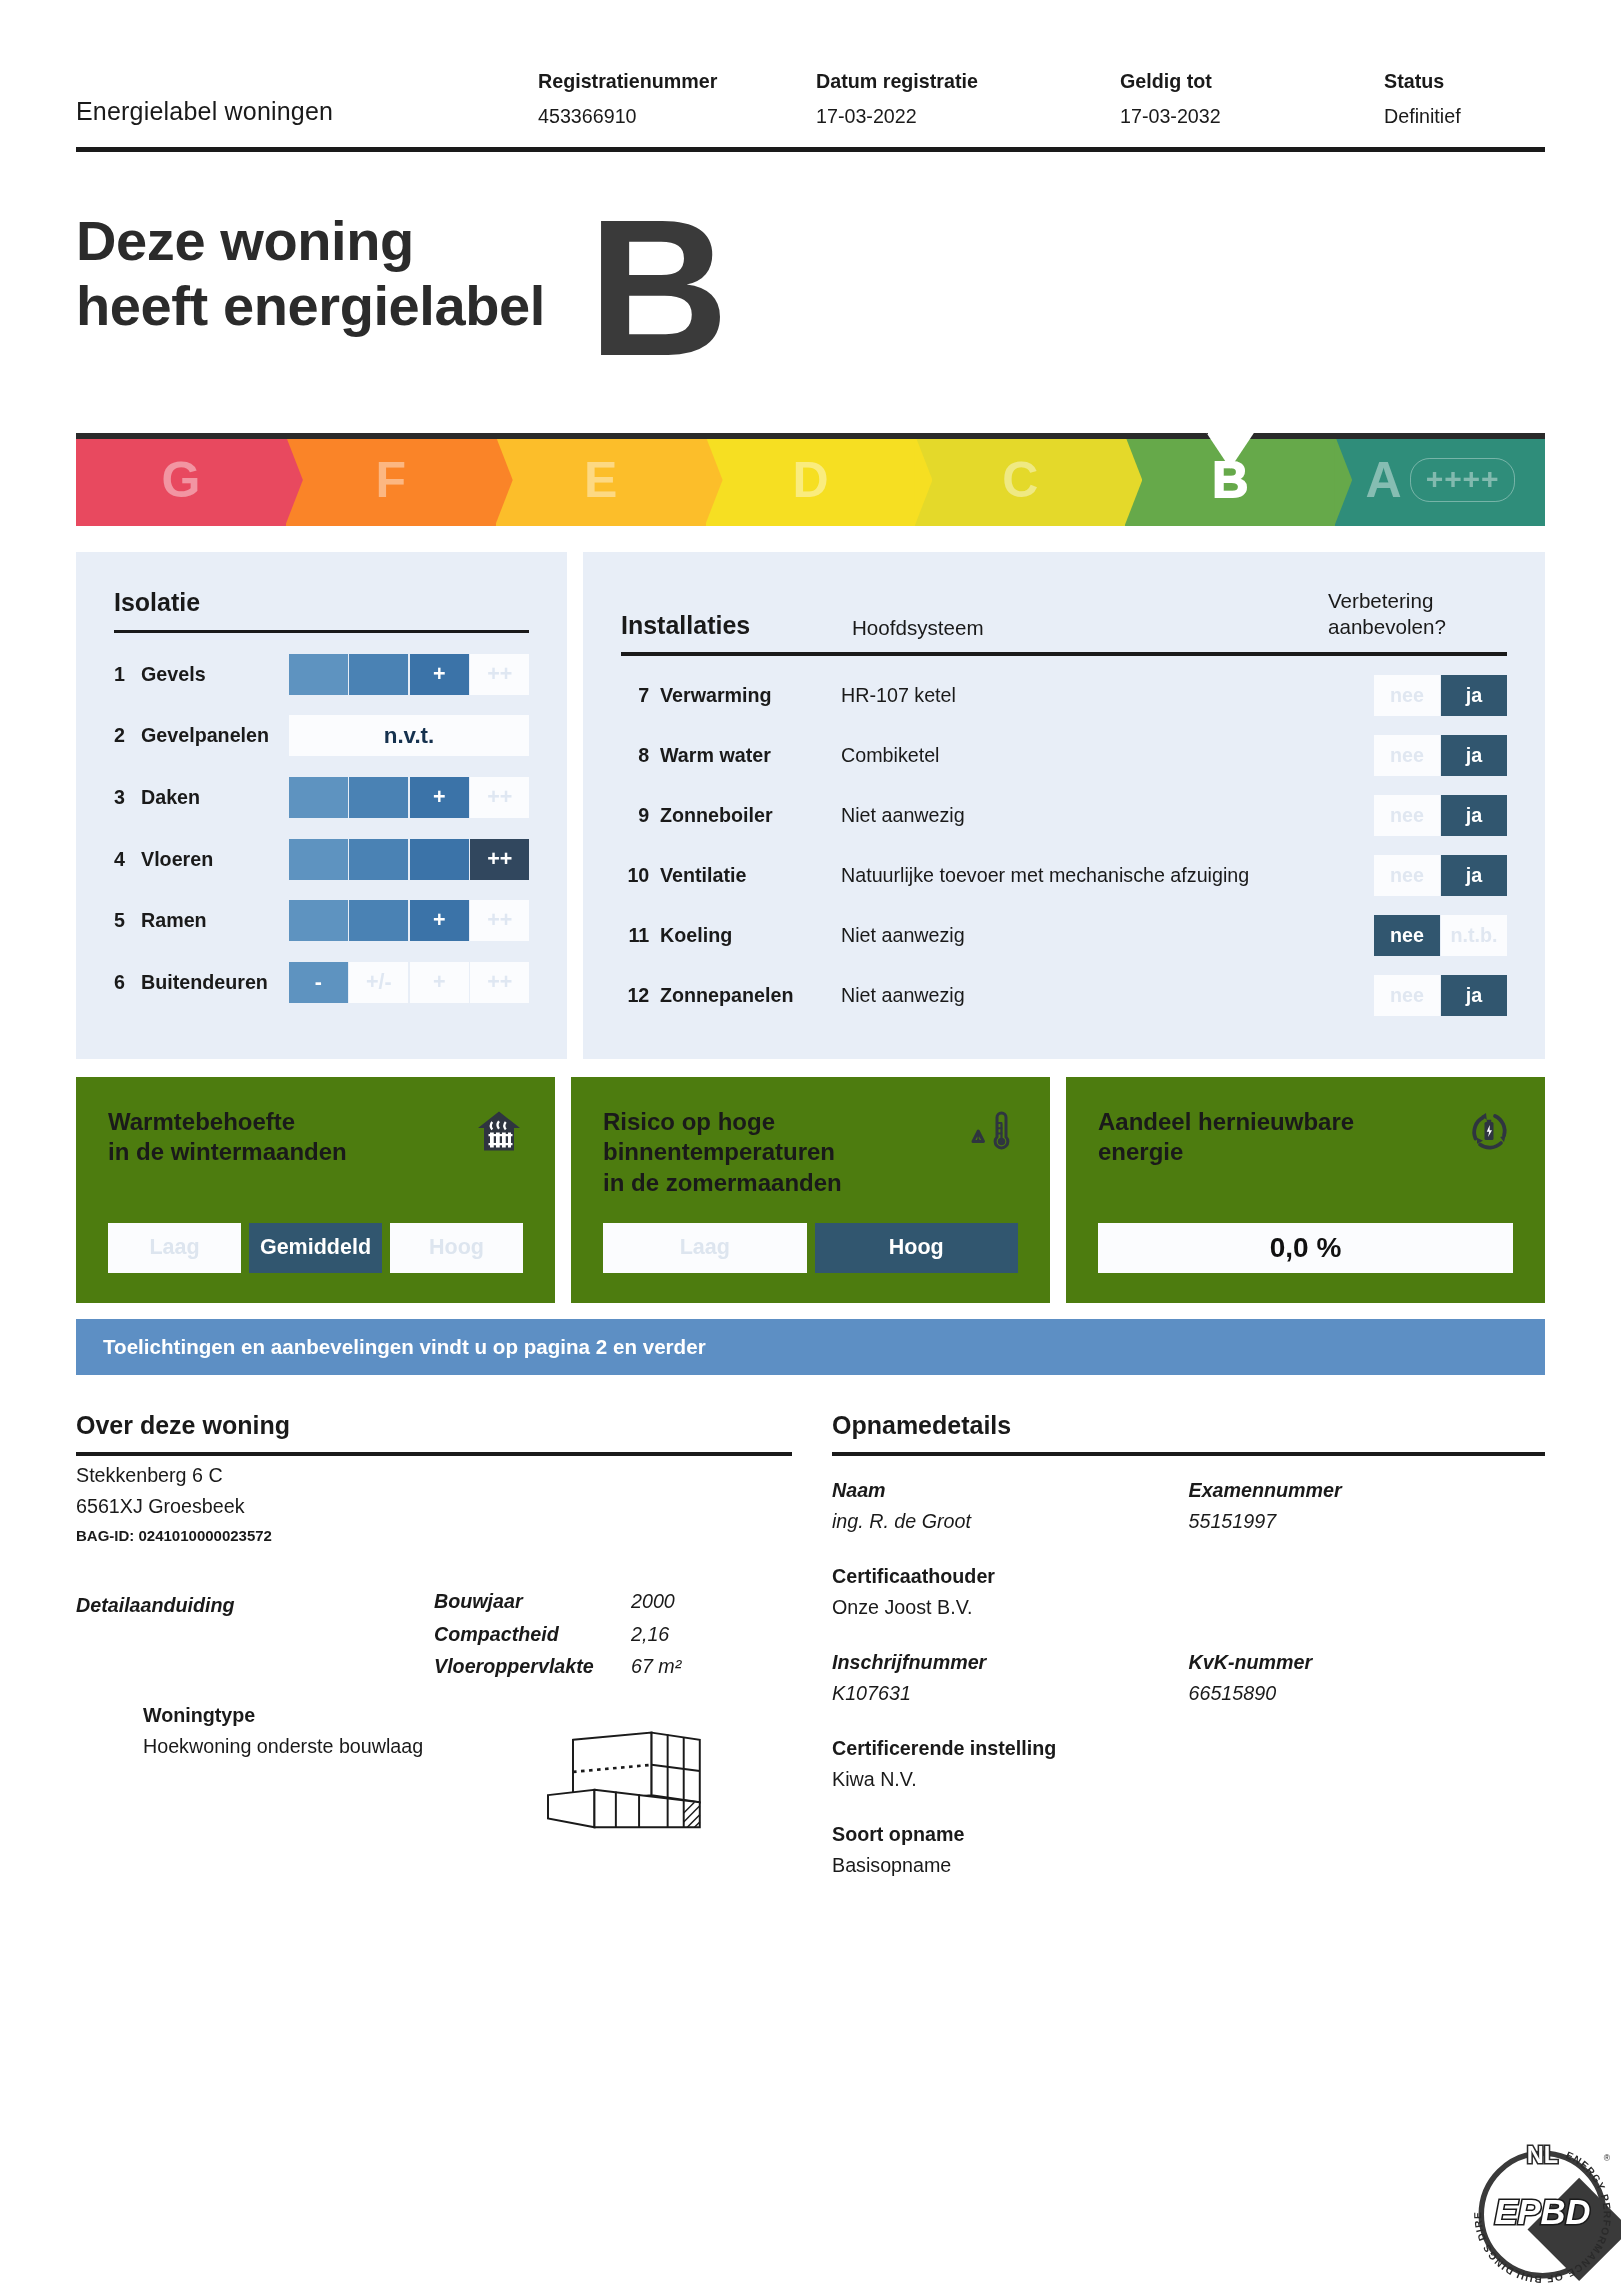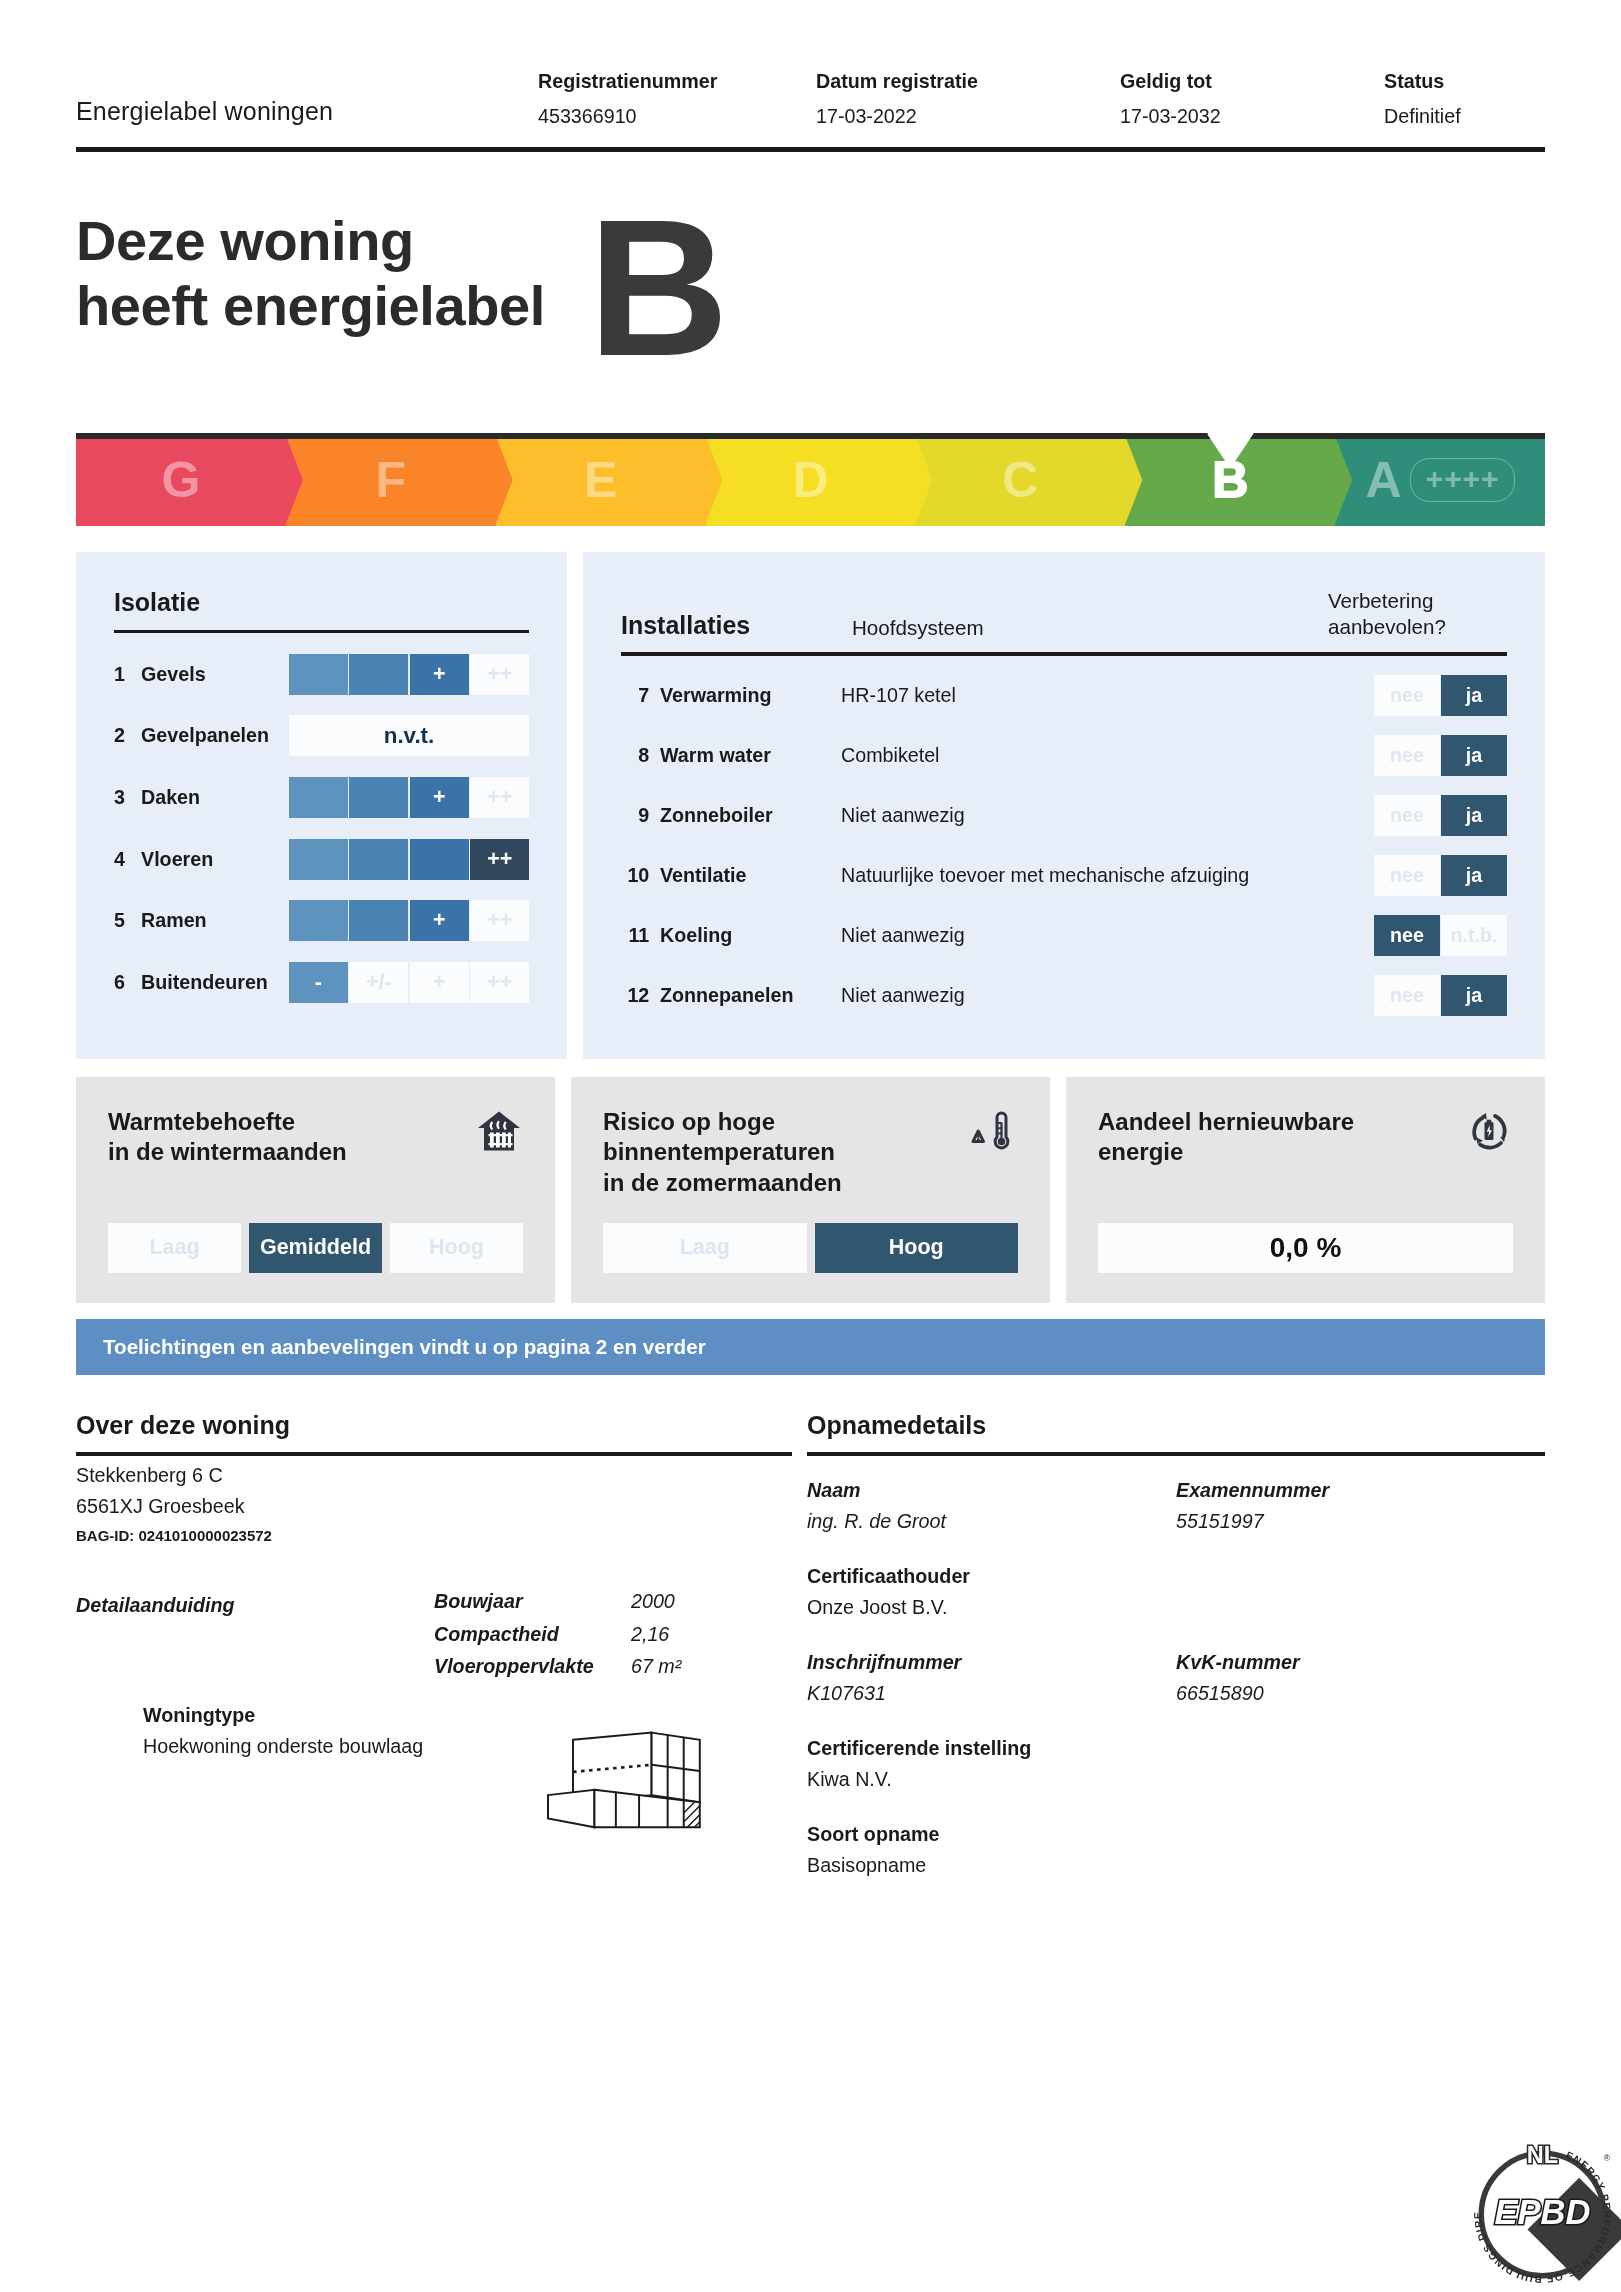--- a/index.html
+++ b/index.html
@@ -99,38 +99,38 @@
   .opt { flex: 1; display:flex; align-items:center; justify-content:center; font-size:19.7px;
          font-weight: bold; background:#fbfcfe; color:#e0e7f1; }
   .opt.on { background:#31566f; color:#fff; }
 
   
   .gasbar { background: #e8eef7; margin-top: 18px; padding: 27px 38px; }
   .gasbar-txt { font-size: 24px; font-weight: bold; }
 
   
   .inds { display: flex; gap: 16px; margin-top: 18px; }
-  .ind { background: #e5e5e5; flex: 1; padding: 30px 32px 30px; height: 226px; position: relative;
+  .ind { background: #4d7c0f; flex: 1; padding: 30px 32px 30px; height: 226px; position: relative;
          display:flex; flex-direction:column; }
   .ind-top { display:flex; justify-content: space-between; align-items: flex-start; }
   .ind-title { font-size: 24px; font-weight: bold; line-height: 1.28; }
   .ind-icon { width: 48px; height: 48px; flex: none; }
   .ind-scale { display:flex; margin-top: auto; height: 50px; gap: 8px; }
   .ind-opt { flex:1; display:flex; align-items:center; justify-content:center;
              background:#fbfcfe; color:#dde5ef; font-size: 21.5px; font-weight: bold; }
   .ind-opt.on { background:#31566f; color:#fff; }
   .ind-val { margin-top:auto; height:50px; background:#fbfcfe; display:flex;
              align-items:center; justify-content:center; font-size: 28px; font-weight: bold; color:#111;}
 
   
   .strip { background: #5d8fc4; color:#fff; padding: 16px 27px; margin-top: 16px; }
   .strip-txt { font-size: 20.6px; font-weight: bold; }
 
   
-  .bottom { display: flex; margin-top: 36px; gap: 15px; }
+  .bottom { display: flex; margin-top: 36px; gap: 40px; }
   .bcol { flex: 1; }
   .bcol.left { width: 716px; flex: none; }
   .b-title { font-size: 25px; font-weight: bold; }
   .b-rule { height: 3.6px; background: #1a1a1a; margin-top: 12.5px; }
   .b-lbl { font-size: 19.7px; font-weight: bold; margin-top: 23px; }
   .b-val { font-size: 19.7px; margin-top: 8px; }
   .b-small { font-size: 15px; font-weight: bold; margin-top: 9px; }
   .kv { display: flex; margin-top: 9.9px; }
   .kv-k { width: 197px; font-size: 19.7px; font-weight: bold; }
   .kv-v { font-size: 19.7px; }

